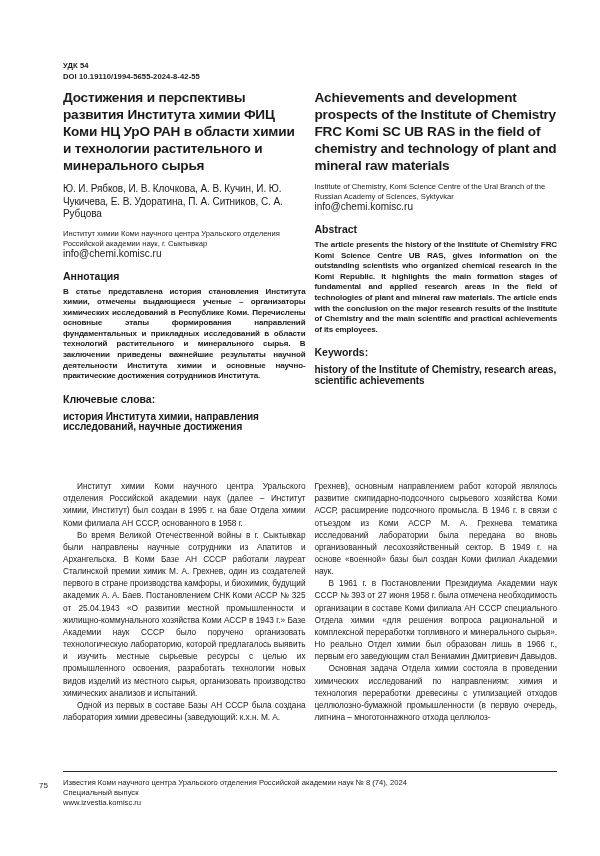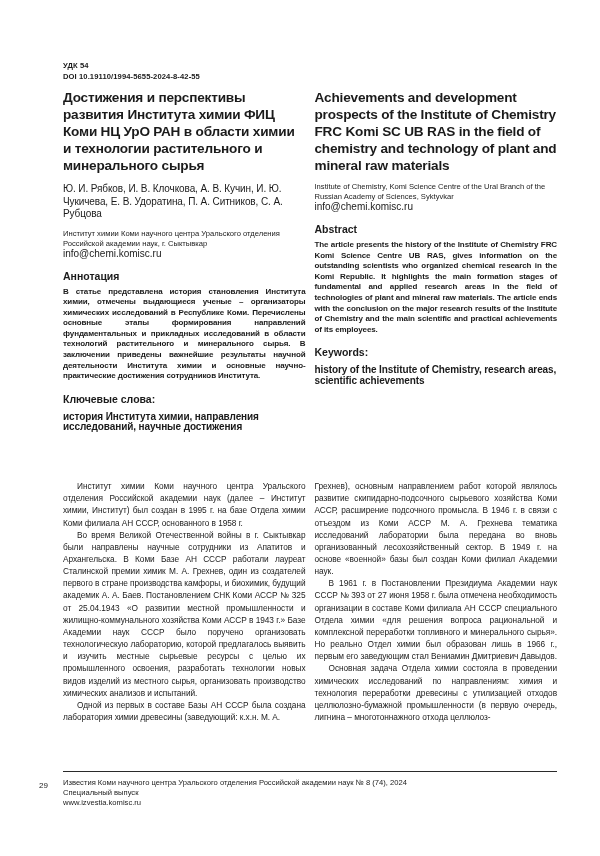--- a/index.html
+++ b/index.html
@@ -105,19 +105,19 @@
 
     <section class="col">
       <p class="body-par">Грехнев), основным направлением работ которой являлось развитие скипидарно-подсочного сырьевого хозяйства Коми АССР, расширение подсочного промысла. В 1946 г. в связи с отъездом из Коми АССР М. А. Грехнева тематика исследований лаборатории была передана во вновь организованный лесохозяйственный сектор. В 1949 г. на основе «военной» базы был создан Коми филиал Академии наук.</p>
       <p class="body-par indent">В 1961 г. в Постановлении Президиума Академии наук СССР № 393 от 27 июня 1958 г. была отмечена необходимость организации в составе Коми филиала АН СССР специального Отдела химии «для решения вопроса рациональной и комплексной переработки топливного и минерального сырья». Но реально Отдел химии был образован лишь в 1966 г., первым его заведующим стал Вениамин Дмитриевич Давыдов.</p>
       <p class="body-par indent">Основная задача Отдела химии состояла в проведении химических исследований по направлениям: химия и технология переработки древесины с утилизацией отходов целлюлозно-бумажной промышленности (в первую очередь, лигнина – многотоннажного отхода целлюлоз-</p>
     </section>
 
   </div>
 
   <footer class="page-footer">
-    <div class="page-num">29</div>
+    <div class="page-num">75</div>
     <div class="foot-line">Известия Коми научного центра Уральского отделения Российской академии наук № 8 (74), 2024</div>
     <div class="foot-line">Специальный выпуск</div>
     <a class="foot-line foot-link" href="#">www.izvestia.komisc.ru</a>
   </footer>
 
 </div>
 
 </body></html>

